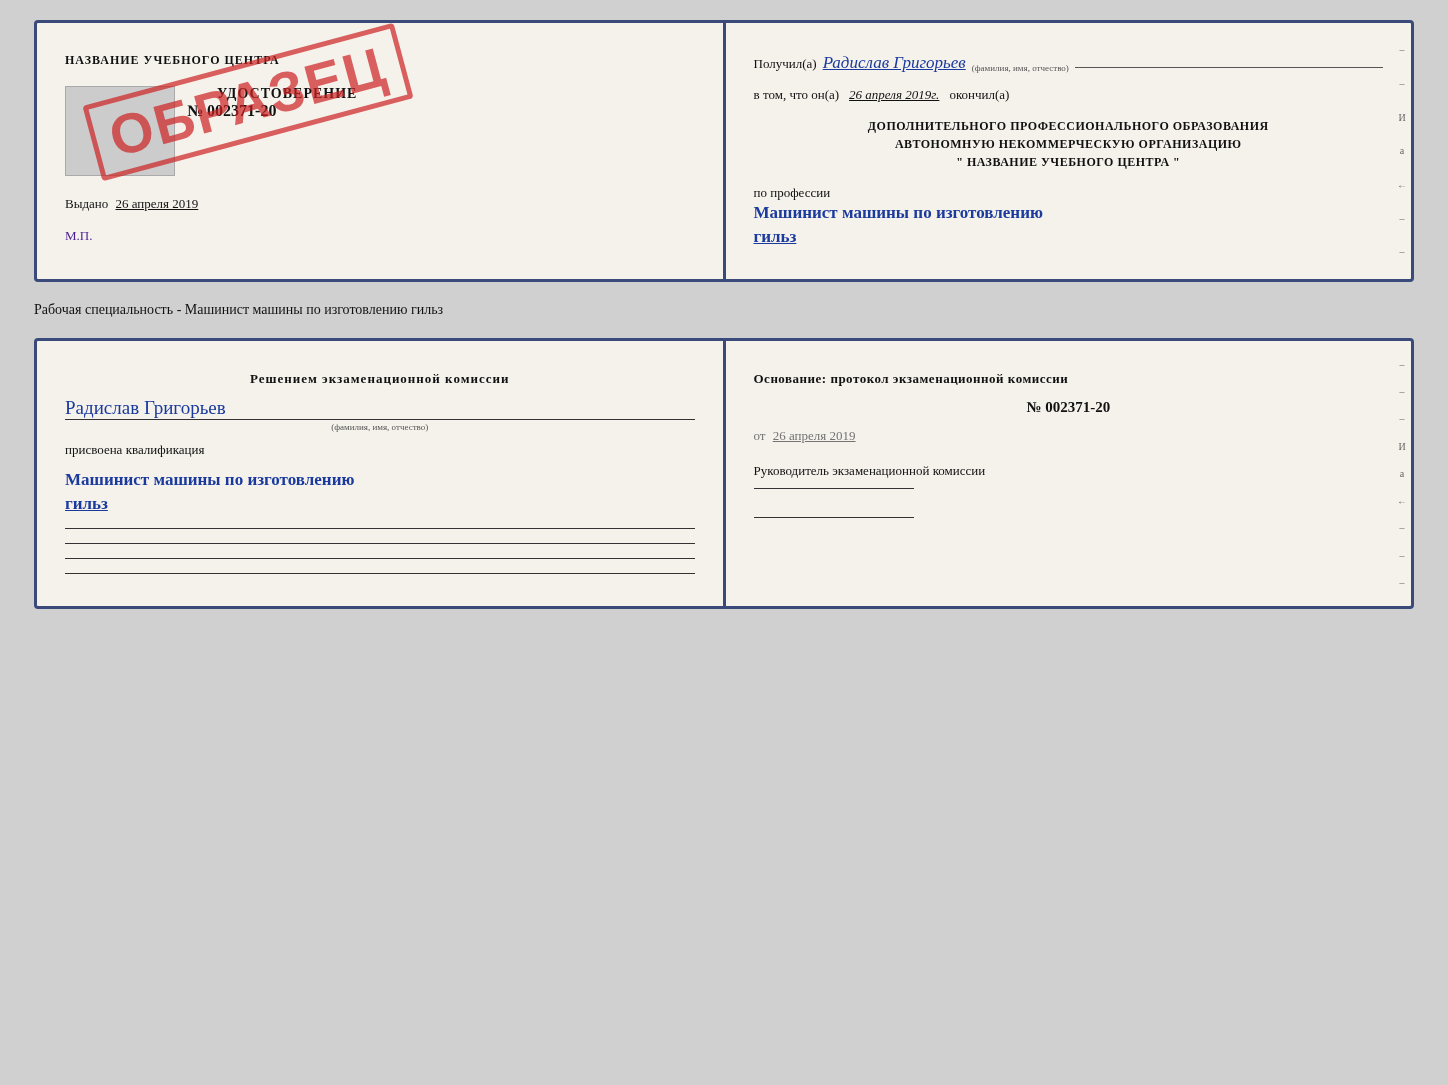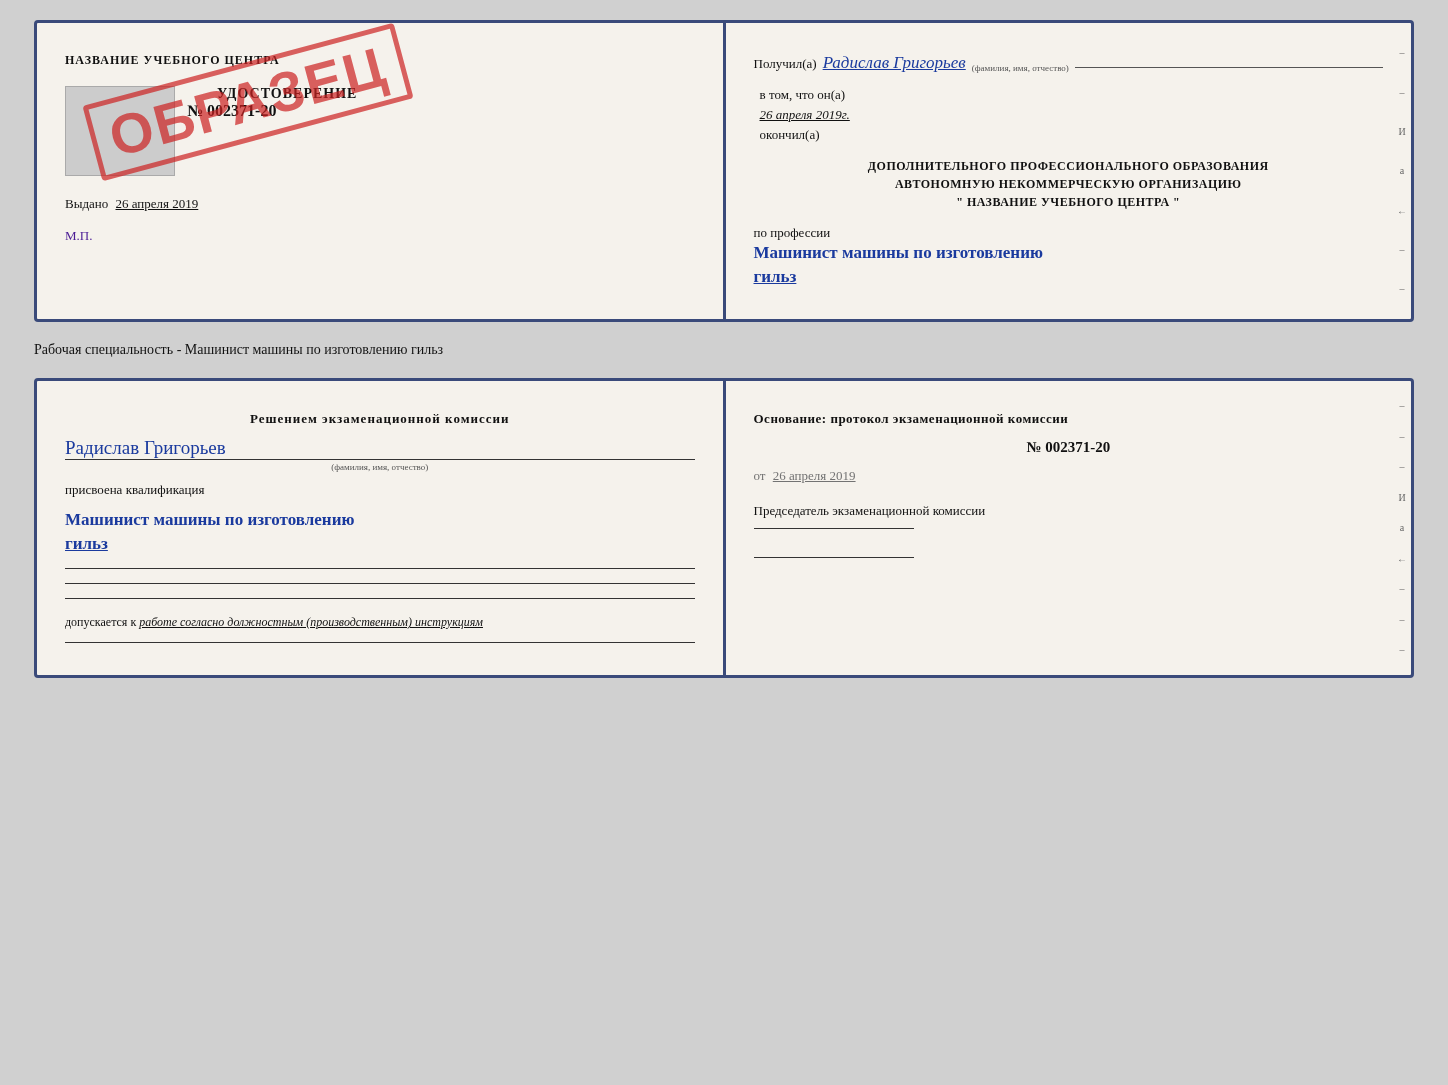--- a/index.html
+++ b/index.html
@@ -137,21 +137,20 @@
       flex: 1;
       min-width: 20px;
     }
 
     .vtom-row {
       font-size: 13px;
       color: #111;
       display: flex;
       align-items: baseline;
       gap: 4px;
-      flex-direction: column;
     }
 
     .vtom-date {
       font-size: 13px;
       font-style: italic;
       color: #111;
       text-decoration: underline;
     }
 
     .org-block {
@@ -402,42 +401,38 @@
 
     <div>
       <div class="profession-handwritten">Машинист машины по изготовлению</div>
       <div class="profession-handwritten" style="text-decoration:underline;">гильз</div>
     </div>
 
     <div class="underline-row"></div>
     <div class="underline-row"></div>
     <div class="underline-row"></div>
 
-    <div class="dopuskaetsya-block">
-      <span>допускается к</span>
-      <span class="dopuskaetsya-italic">работе согласно должностным (производственным) инструкциям</span>
-    </div>
     <div class="underline-row"></div>
   </div>
 
   <div class="doc-divider"></div>
 
   <div class="doc-right" style="position:relative; padding-right:28px;">
 
     <div class="osnovanie-header">Основание: протокол экзаменационной  комиссии</div>
 
     <div class="protocol-num">№  002371-20</div>
 
     <div class="ot-date">
       <span>от</span>
       <span style="text-decoration:underline; margin-left:4px;">26 апреля 2019</span>
     </div>
 
     <div class="signature-block">
-      <div class="sig-title">Председатель экзаменационной комиссии</div>
+      <div class="sig-title">Руководитель экзаменационной комиссии</div>
       <div class="sig-line"></div>
     </div>
 
     <div class="signature-block">
       <div class="sig-line"></div>
     </div>
 
     <div class="bottom-side-labels">
       <span>–</span>
       <span>–</span>

